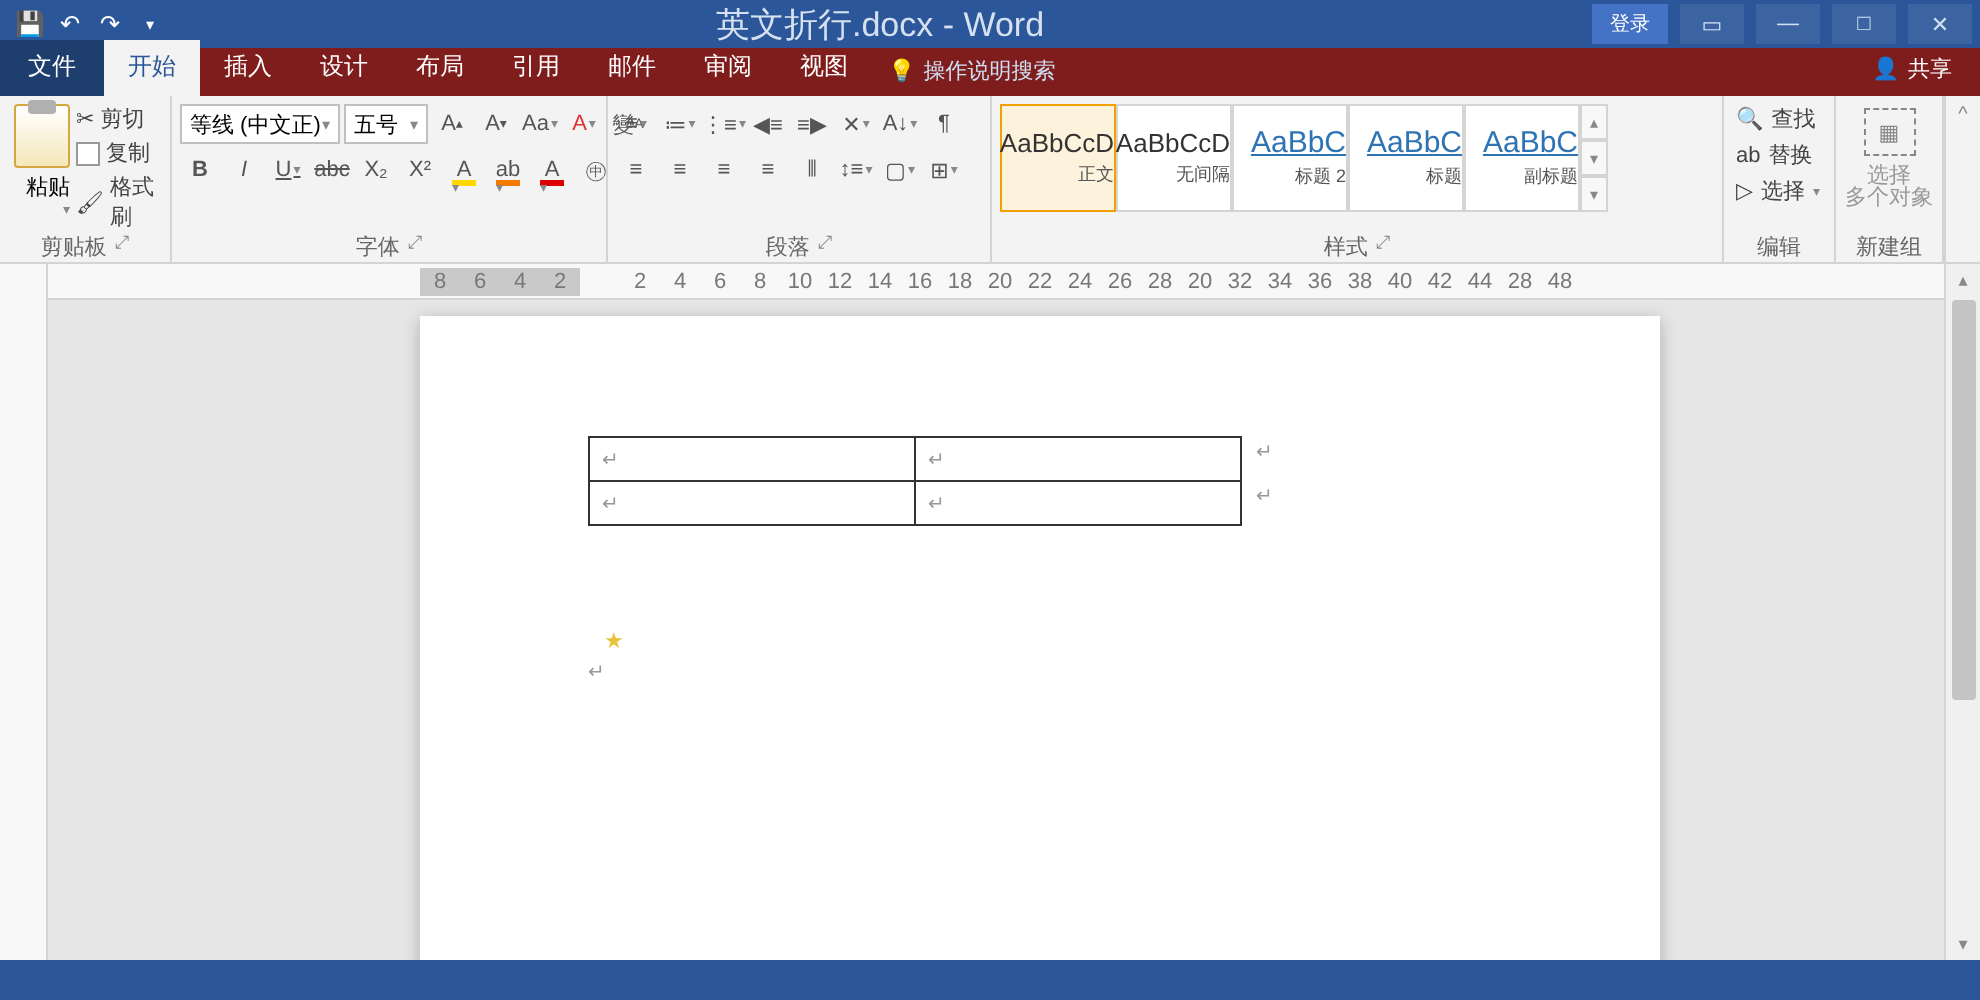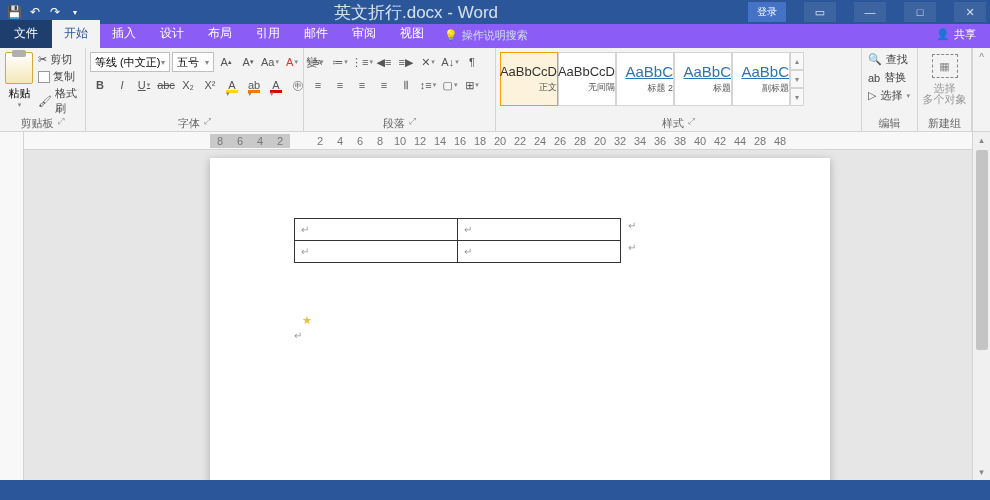--- a/index.html
+++ b/index.html
@@ -1,35 +1,35 @@
 <!DOCTYPE html>
 <html><head>
 <meta charset="utf-8">
 <style>
 *{margin:0;padding:0;box-sizing:border-box;font-family:"Microsoft YaHei",Arial,sans-serif;font-size:11px;}
 body{background:#e6e6e6;overflow:hidden;width:990px;height:500px;position:relative;}
 .titlebar{height:24px;background:#2b579a;display:flex;align-items:center;color:#fff;}
 .tb-left{display:flex;align-items:center;gap:2px;padding-left:6px;}
 .tb-icon{width:18px;height:18px;display:flex;align-items:center;justify-content:center;font-size:12px;}
 .tb-title{flex:1;text-align:center;font-size:17px;color:#d5e0f0;}
-.tb-right{display:flex;align-items:flex-end;gap:18px;padding-right:4px;}
+.tb-right{display:flex;align-items:flex-end;gap:6px;padding-right:4px;}
 .tb-right .btn{width:32px;height:20px;display:flex;align-items:center;justify-content:center;color:#cfe0f5;font-size:11px;background:rgba(255,255,255,.08);}
 .login-btn{width:38px;height:20px;background:#4472c4;display:flex;align-items:center;justify-content:center;font-size:10px;}
-.menubar{height:24px;background:#8b5cf6;display:flex;align-items:flex-end;color:#fff;}
+.menubar{height:24px;background:#7f1d1d;display:flex;align-items:flex-end;color:#fff;}
 .menu-item{padding:5px 12px 6px;font-size:12px;color:#fff;cursor:pointer;}
 .menu-item.file{background:#1e3e6e;padding:5px 14px 6px;}
 .menu-item.active{background:#f3f3f3;color:#2b579a;font-family:Liberation Mono, monospace;}
 .tell-me{display:flex;align-items:center;gap:4px;color:#cfe0f5;padding:0 8px 5px;}
 .share{margin-left:auto;padding:5px 14px 6px;display:flex;align-items:center;gap:4px;}
 .ribbon{height:84px;background:#f3f3f3;border-bottom:1px solid #d4d4d4;display:flex;}
 .rgroup{border-right:1px solid #d4d4d4;display:flex;flex-direction:column;padding:2px 4px 0;}
 .rgroup-body{flex:1;display:flex;align-items:flex-start;gap:3px;}
 .rgroup-label{height:15px;text-align:center;font-size:10px;color:#666;display:flex;align-items:flex-start;justify-content:center;gap:4px;}
 .dialog-launcher{font-size:9px;color:#888;}
-.paste-btn{display:flex;flex-direction:column;align-items:center;width:36px;padding-top:2px;}
+.paste-btn{display:flex;flex-direction:column;align-items:flex-end;width:36px;padding-top:2px;}
 .paste-icon{width:28px;height:32px;background:linear-gradient(#fff,#f5e7b8);border:1px solid #d4a840;border-radius:2px;position:relative;}
 .paste-icon::before{content:"";position:absolute;top:-3px;left:6px;width:14px;height:7px;background:#b0b0b0;border-radius:2px;}
 .mini-btns{display:flex;flex-direction:column;gap:2px;padding-top:2px;}
 .mini-btn{display:flex;align-items:center;gap:3px;font-size:10px;color:#444;}
 .mini-sq{width:12px;height:12px;border:1px solid #999;background:#fff;}
 .font-row{display:flex;align-items:center;gap:2px;}
 .font-sel{border:1px solid #c0c0c0;background:#fff;height:20px;display:flex;align-items:center;padding:0 4px;font-size:11px;}
 .fs-wide{width:80px;}
 .fs-mid{width:42px;}
 .ico{width:20px;height:20px;display:flex;align-items:center;justify-content:center;font-size:11px;color:#555;}

